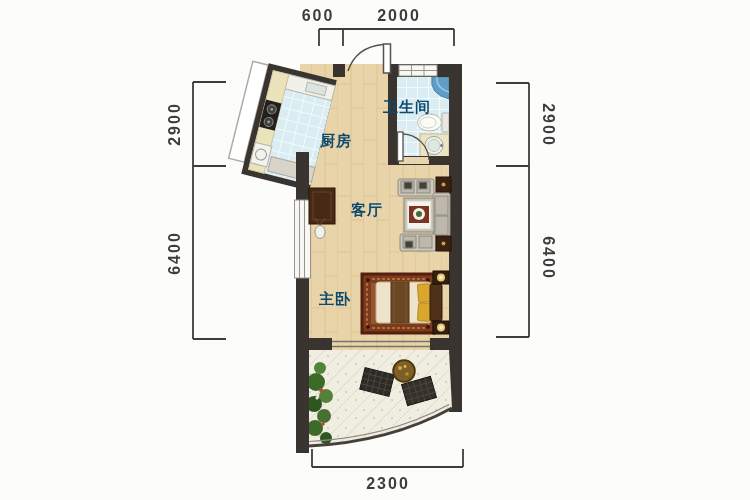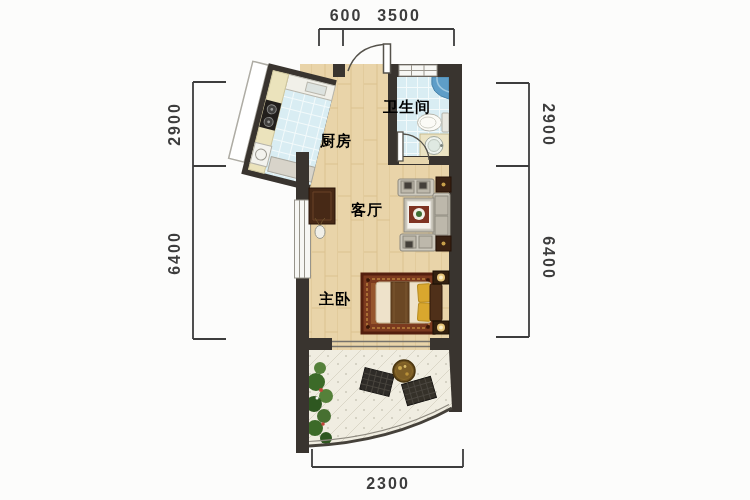--- a/index.html
+++ b/index.html
@@ -10,21 +10,21 @@
   .wood{fill:var(--wood_floor,#e9d4a9);}
   .tile{fill:var(--tile_floor,#d9edf3);}
   .balcony{fill:var(--balcony_floor,#f0ede1);}
   .dimline{stroke:var(--dimension,#3d3d3d);stroke-width:1.8;fill:none;}
   .dim-label{position:absolute;transform:translate(-50%,-50%);
              font-size:16px;font-weight:600;letter-spacing:2px;
              color:var(--dimension,#3d3d3d);white-space:nowrap;}
   .dim-label.rot-left{transform:translate(-50%,-50%) rotate(-90deg);}
   .dim-label.rot-right{transform:translate(-50%,-50%) rotate(90deg);}
   .room-label{position:absolute;transform:translate(-50%,-50%);
-              font-size:15px;font-weight:bold;letter-spacing:1px;color:#000000;white-space:nowrap;}
+              font-size:15px;font-weight:bold;letter-spacing:1px;color:#0c4a6e;white-space:nowrap;}
 </style>
 </head>
 <body>
 
 <div class="stage">
   <svg width="750" height="500" viewBox="0 0 750 500">
     <defs>
       <pattern id="planks" width="26" height="56" patternUnits="userSpaceOnUse">
         <rect width="26" height="56" class="wood"></rect>
         <path d="M13 0 V56 M26 0 V56" stroke="#dcc290" stroke-width="1" fill="none"></path>
@@ -210,22 +210,22 @@
     </g>
 
     <g>
       <path class="dimline" d="M319 29 H454 M319 29 V46 M343 29 V46 M454 29 V46"></path>
       <path class="dimline" d="M193 82 V339 M193 82 H226 M193 166 H226 M193 339 H226"></path>
       <path class="dimline" d="M529 83 V337 M496 83 H529 M496 166 H529 M496 337 H529"></path>
       <path class="dimline" d="M312 467 H463 M312 449 V467 M463 449 V467"></path>
     </g>
   </svg>
 
-  <span class="dim-label" style="left:346px;top:16px">600</span>
-  <span class="dim-label" style="left:399px;top:16px">3500</span>
+  <span class="dim-label" style="left:318px;top:16px">600</span>
+  <span class="dim-label" style="left:399px;top:16px">2000</span>
   <span class="dim-label rot-left" style="left:175px;top:124px">2900</span>
   <span class="dim-label rot-left" style="left:175px;top:253px">6400</span>
   <span class="dim-label rot-right" style="left:548px;top:125px">2900</span>
   <span class="dim-label rot-right" style="left:548px;top:258px">6400</span>
   <span class="dim-label" style="left:388px;top:484px">2300</span>
 
   <span class="room-label" style="left:336px;top:141px">厨房</span>
   <span class="room-label" style="left:407px;top:107px">卫生间</span>
   <span class="room-label" style="left:367px;top:210px">客厅</span>
   <span class="room-label" style="left:335px;top:299px">主卧</span>

